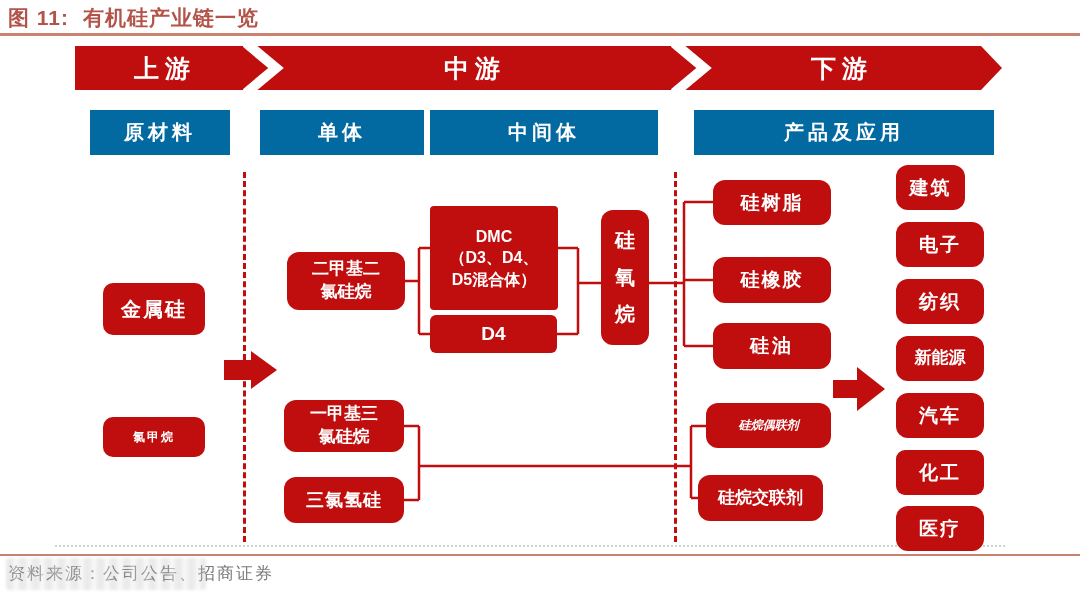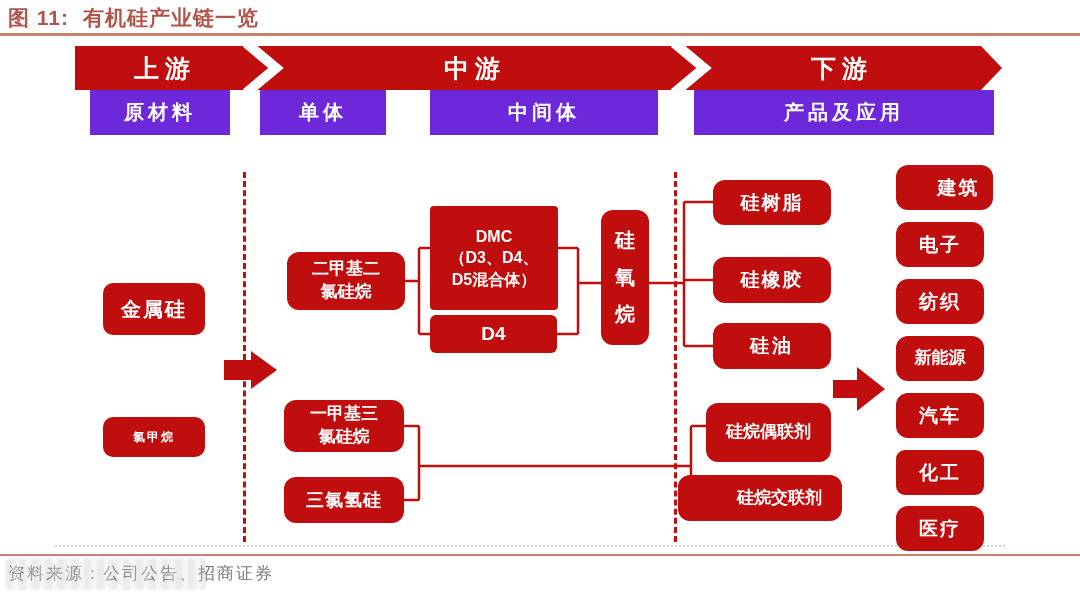--- a/index.html
+++ b/index.html
@@ -14,21 +14,21 @@
   .rule-bottom{position:absolute;left:0;top:554px;width:1080px;height:2px;background:#C9826F;}
 
   
   .band{position:absolute;left:75px;top:46px;width:927px;height:44px;background:#C00D0D;
         clip-path:polygon(0 0,calc(100% - 21px) 0,100% 50%,calc(100% - 21px) 100%,0 100%);}
   .band svg{position:absolute;left:0;top:0;}
   .band-label{position:absolute;top:50%;transform:translate(-50%,-50%);color:#ffffff;
         font-weight:bold;font-size:25px;letter-spacing:6px;white-space:nowrap;}
 
   
-  .hdr{position:absolute;height:45px;top:90px;background:#6d28d9;color:#fff;font-weight:bold;
+  .hdr{position:absolute;height:45px;top:110px;background:#0369a1;color:#fff;font-weight:bold;
        font-size:20px;letter-spacing:4px;display:flex;align-items:center;justify-content:center;}
 
   
   .vdash{position:absolute;top:172px;height:370px;width:0;border-left:3px dashed #C00D0D;}
   .hdots{position:absolute;left:55px;top:545px;width:950px;height:0;border-top:2px dotted #d2d2d2;}
 
   
   #wires{position:absolute;left:0;top:0;z-index:1;}
 
   
@@ -65,21 +65,21 @@
     <svg width="927" height="44" viewBox="0 0 927 44">
       <polyline points="171,-3 201,22 171,47" fill="none" stroke="#ffffff" stroke-width="10"></polyline>
       <polyline points="599,-3 629,22 599,47" fill="none" stroke="#ffffff" stroke-width="10"></polyline>
     </svg>
     <span class="band-label" style="left:90px;">上游</span>
     <span class="band-label" style="left:400px;">中游</span>
     <span class="band-label" style="left:767px;">下游</span>
   </div>
 
   <div class="hdr" style="left:90px;width:140px;">原材料</div>
-  <div class="hdr" style="left:260px;width:126px;text-align:right;">单体</div>
+  <div class="hdr" style="left:260px;width:164px;text-align:right;">单体</div>
   <div class="hdr" style="left:430px;width:228px;">中间体</div>
   <div class="hdr" style="left:694px;width:300px;">产品及应用</div>
 
   <div class="vdash" style="left:243px;"></div>
   <div class="vdash" style="left:674px;"></div>
   <div class="hdots"></div>
 
   <svg id="wires" width="1080" height="597" viewBox="0 0 1080 597">
     <path d="M405 281 H419 M419 248 V334 M419 248 H431 M419 334 H431
              M557 248 H578 M578 248 V334 M557 334 H578 M578 283 H602
@@ -103,27 +103,27 @@
   <div class="node" style="left:601px;top:210px;width:48px;height:135px;font-size:20px;">
     <span class="vert">硅氧烷</span>
   </div>
   <div class="node ml" style="left:284px;top:400px;width:120px;height:52px;font-size:17px;">一甲基三
 氯硅烷</div>
   <div class="node" style="left:284px;top:477px;width:120px;height:46px;font-size:18px;letter-spacing:1px;">三氯氢硅</div>
 
   <div class="node" style="left:713px;top:180px;width:118px;height:45px;font-size:19px;letter-spacing:2px;">硅树脂</div>
   <div class="node" style="left:713px;top:323px;width:118px;height:46px;font-size:19px;letter-spacing:3px;">硅油</div>
   <div class="node" style="left:713px;top:257px;width:118px;height:46px;font-size:19px;letter-spacing:2px;">硅橡胶</div>
-  <div class="node" style="left:706px;top:403px;width:125px;height:59px;font-size:17px;">硅烷偶联剂</div>
-  <div class="node" style="left:678px;top:475px;width:125px;height:46px;font-size:17px;padding-left:39px;">硅烷交联剂</div>
+  <div class="node" style="left:706px;top:403px;width:125px;height:45px;font-size:12px;font-style:italic;">硅烷偶联剂</div>
+  <div class="node" style="left:698px;top:475px;width:125px;height:46px;font-size:17px;">硅烷交联剂</div>
 
   <div class="arrow-rect" style="left:833px;top:380px;width:24px;height:18px;"></div>
   <div class="arrow-tri" style="left:857px;top:367px;border-top-width:22px;border-bottom-width:22px;border-left-width:28px;"></div>
 
-  <div class="node" style="left:896px;top:165px;width:69px;height:45px;font-size:19px;letter-spacing:2px;padding-left:28px;">建筑</div>
+  <div class="node" style="left:896px;top:165px;width:69px;height:45px;font-size:19px;letter-spacing:2px;">建筑</div>
   <div class="node" style="left:896px;top:279px;width:88px;height:45px;font-size:19px;letter-spacing:2px;">纺织</div>
   <div class="node" style="left:896px;top:222px;width:88px;height:45px;font-size:19px;letter-spacing:2px;">电子</div>
   <div class="node" style="left:896px;top:336px;width:88px;height:45px;font-size:17px;">新能源</div>
   <div class="node" style="left:896px;top:393px;width:88px;height:45px;font-size:19px;letter-spacing:2px;">汽车</div>
   <div class="node" style="left:896px;top:450px;width:88px;height:45px;font-size:19px;letter-spacing:2px;border-radius:9px;">化工</div>
   <div class="node" style="left:896px;top:506px;width:88px;height:45px;font-size:19px;letter-spacing:2px;">医疗</div>
 
   <div class="rule-bottom"></div>
   <div class="source">资料来源：公司公告、招商证券</div>
   <div class="smudge"></div>

